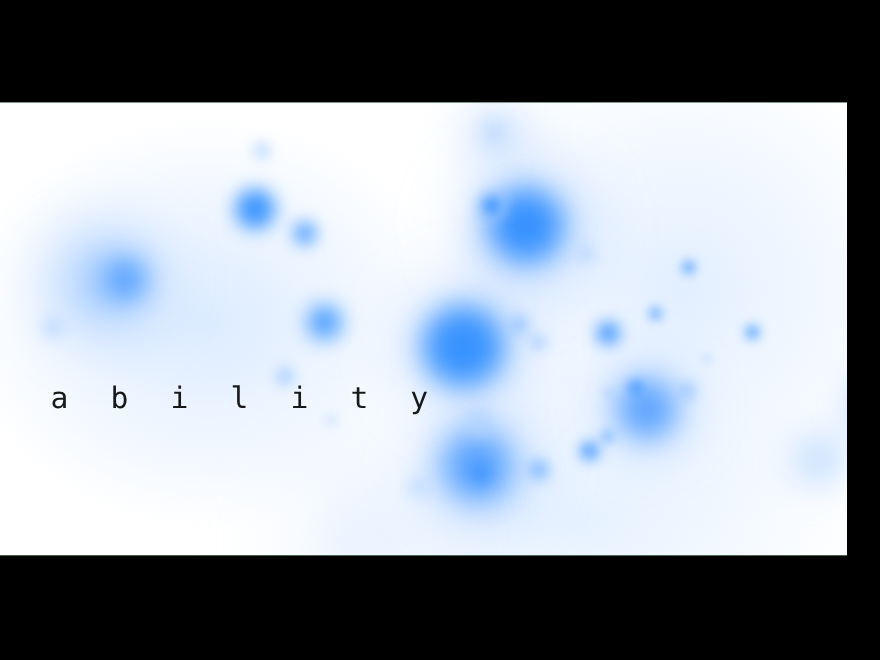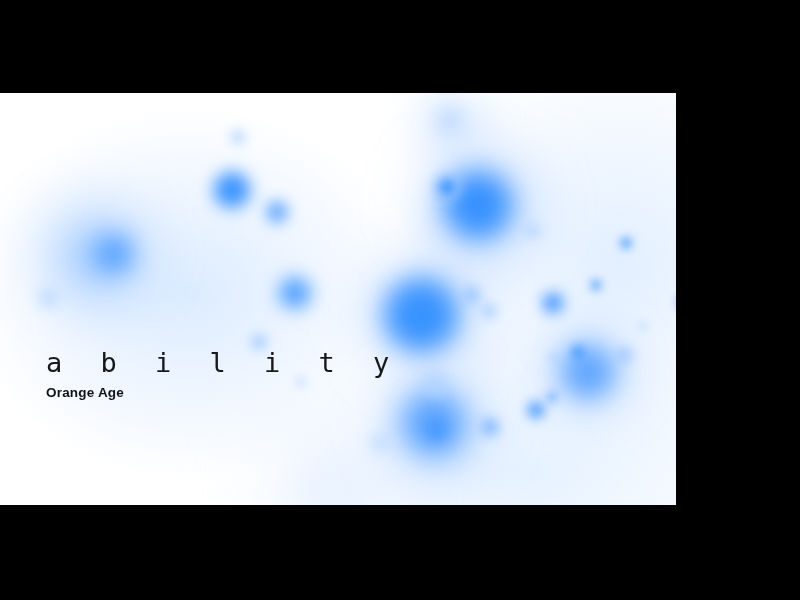--- a/index.html
+++ b/index.html
@@ -3,21 +3,21 @@
 <meta charset="utf-8">
 <title>ability — Orange Age</title>
 <style>
   html, body {
     margin: 0;
     padding: 0;
     background: #000000;
   }
   #stage {
     position: relative;
-    width: 676px;
+    width: 770px;
     height: 600px;
     overflow: hidden;
     background: #15803d;
     font-family: "Liberation Sans", sans-serif;
   }
   
   .bar {
     position: absolute;
     left: 0;
     width: 800px;
@@ -143,16 +143,15 @@
         <div class="bokeh" style="left: 766px; top: 237px; width: 80px; height: 80px; background: radial-gradient(closest-side, rgba(94, 166, 255, 0.82) 34%, rgba(94, 166, 255, 0.286) 60%, rgba(94, 166, 255, 0) 100%); filter: blur(18px);"></div>
         <div class="bokeh" style="left: 210px; top: 280px; width: 240px; height: 240px; background: radial-gradient(closest-side, rgba(207, 227, 255, 0.55) 10%, rgba(207, 227, 255, 0.192) 36%, rgba(207, 227, 255, 0) 100%); filter: blur(26px);"></div>
       </div>
   </div>
 
   <div class="bar" id="bar-top"></div>
   <div class="bar" id="bar-bottom"></div>
 
   <div id="title-block">
     <div id="main-title">a b i l i t y</div>
-    <div id="subtitle">Orange Age</div>
   </div>
 
 </div>
 
 </body></html>

